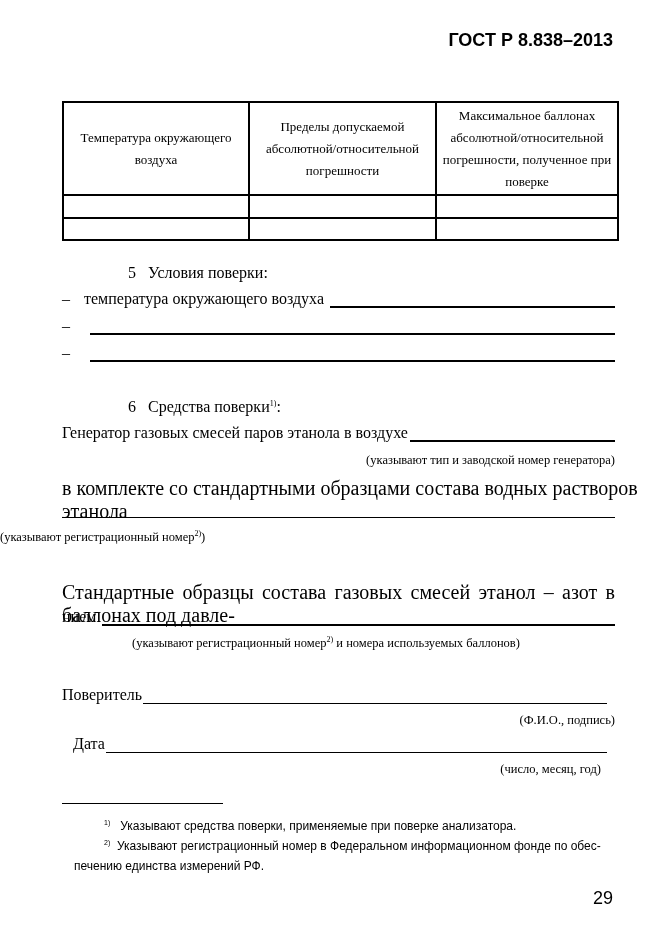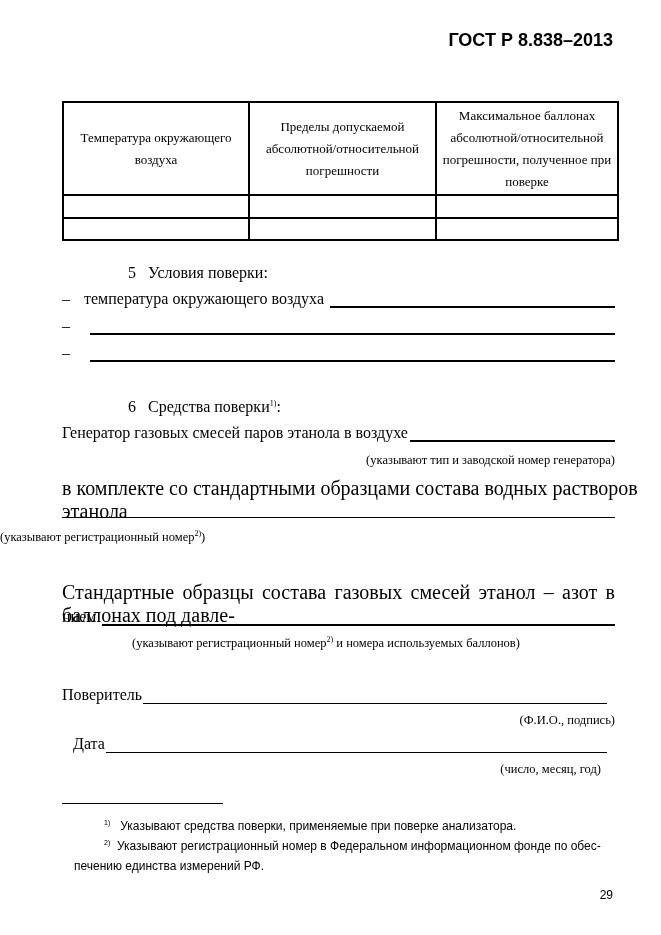--- a/index.html
+++ b/index.html
@@ -112,13 +112,13 @@
 <div class="abs" style="top:803px; left:62px; width:161px; border-top:1px solid #000;"></div>
 
 <div class="abs sans fn" style="top:819px; left:104px;">
   <sup>1)</sup>&nbsp;&nbsp;&nbsp;<span>Указывают средства поверки, применяемые при поверке анализатора.</span>
 </div>
 <div class="abs sans fn" style="top:839px; left:104px; width:512px;">
   <sup>2)</sup>&nbsp;&nbsp;<span>Указывают регистрационный номер в Федеральном информационном фонде по обес-</span>
 </div>
 <div class="abs sans fn" style="top:859px; left:62px;margin-left:12px;">печению единства измерений РФ.</div>
 
-<div class="abs sans" style="top:888px; right:48px; font-size:12px;">29</div>
+<div class="abs sans" style="top:888px; right:48px; font-size:18px;">29</div>
 
 </body></html>

